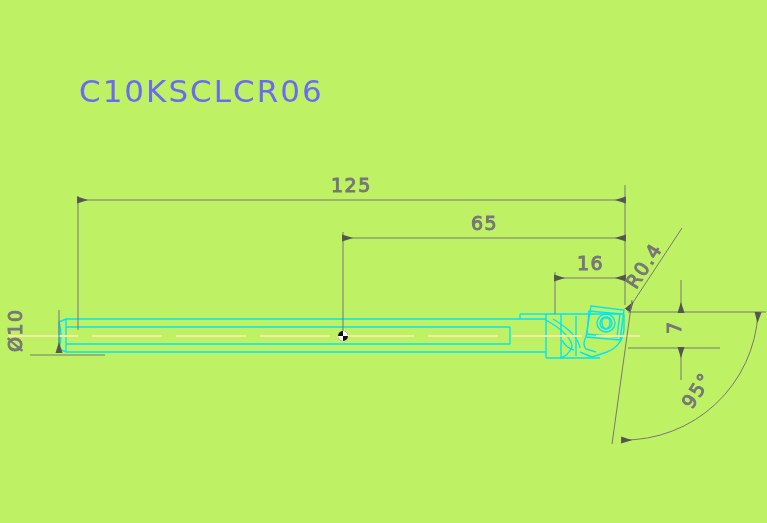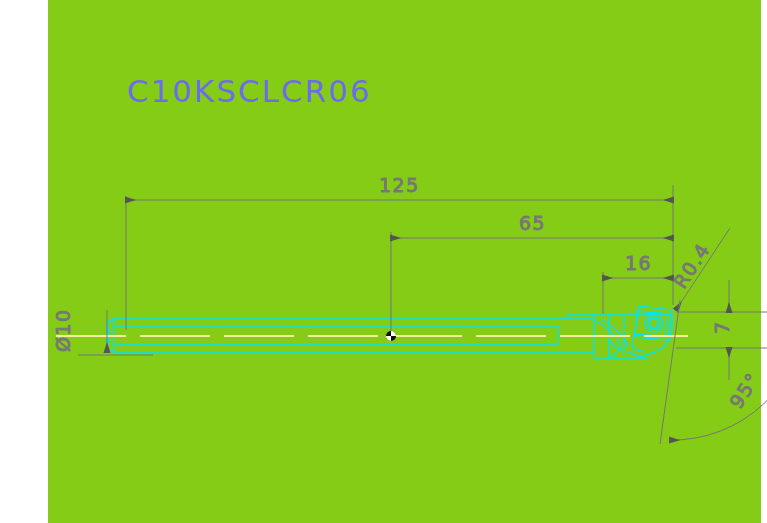--- a/index.html
+++ b/index.html
@@ -9,24 +9,23 @@
     background: #ffffff;
   }
   body {
     width: 767px;
     height: 523px;
     font-family: "DejaVu Sans", sans-serif;
     overflow: hidden;
   }
   #canvas-root {
     position: relative;
-    width: 713px;
+    width: 767px;
     height: 523px;
-    background: #84cc16;
-    margin-left: 48px;
+    background: #bef264;
   }
   #drawing-svg {
     position: absolute;
     top: 0;
     left: 0;
     width: 767px;
     height: 523px;
     display: block;
   }
   .dim-text {

